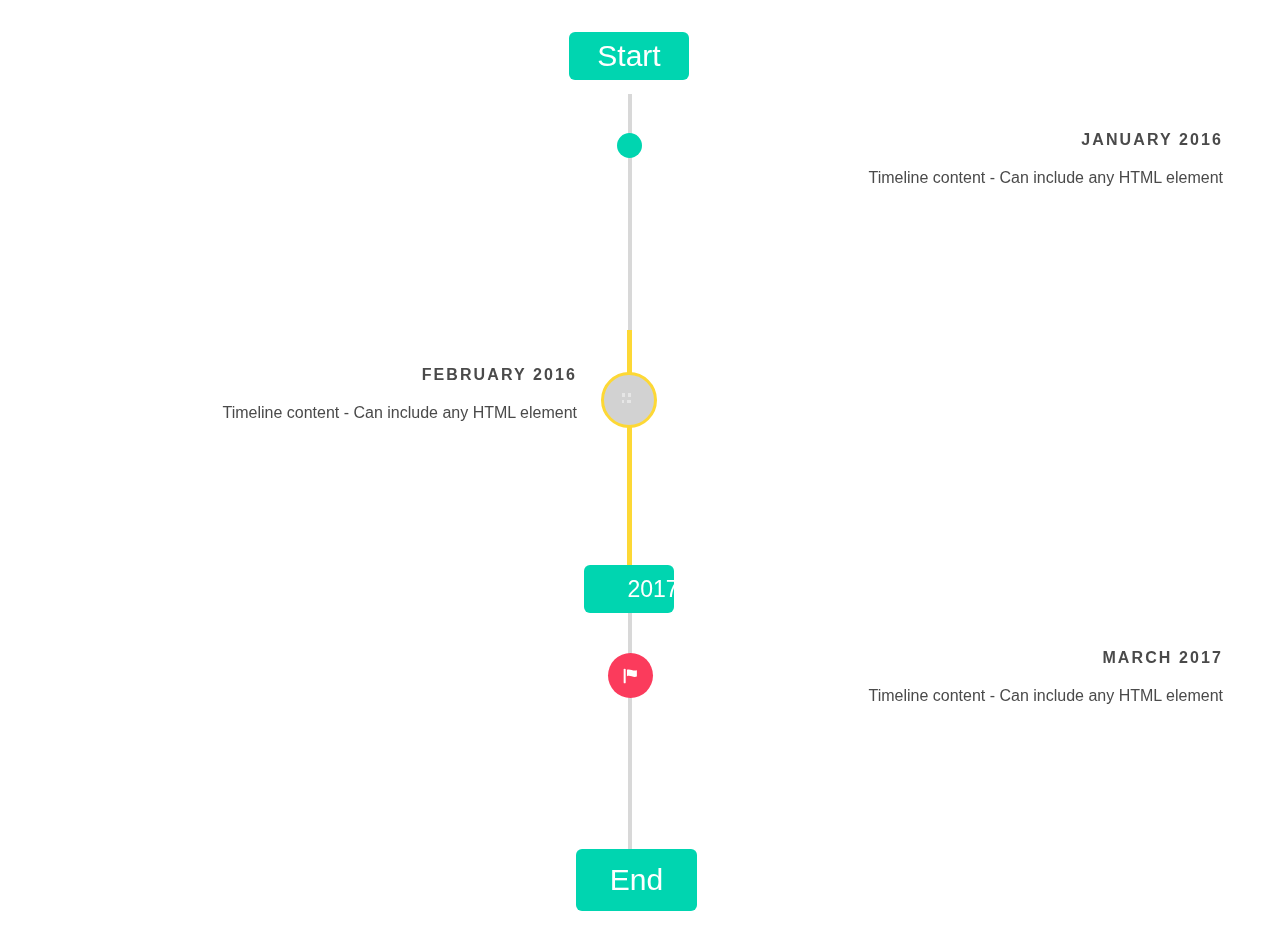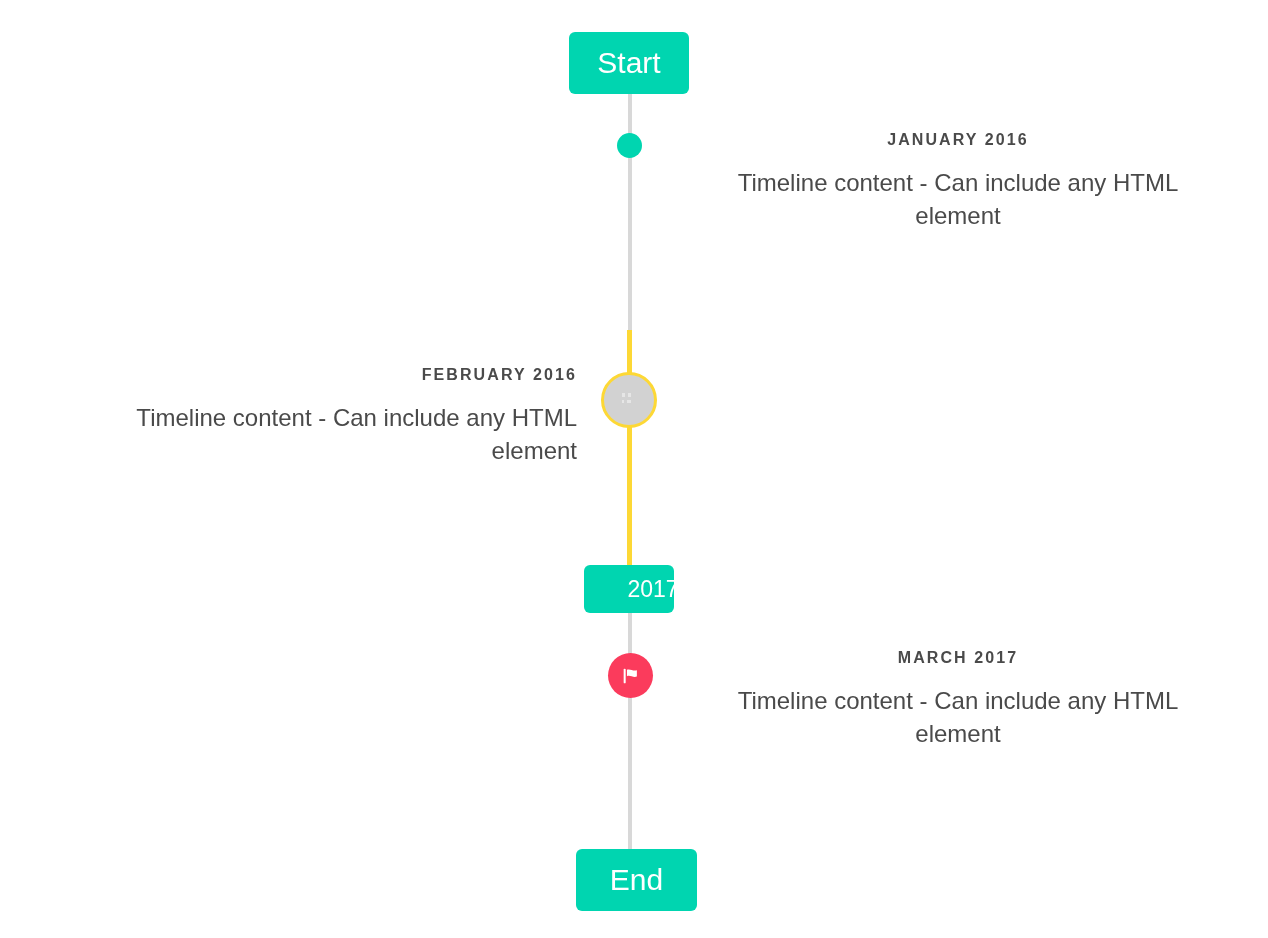--- a/index.html
+++ b/index.html
@@ -51,21 +51,21 @@
     border-radius: 6px;
     display: flex;
     align-items: center;
     justify-content: center;
     line-height: 1;
     white-space: nowrap;
     font-weight: 400;
   }
   .pill-start {
     left: 569px;  top: 32px;
-    width: 120px; height: 62px;
+    width: 120px; height: 48px;
     font-size: 30px;
   }
   .pill-year {
     left: 584px;  top: 565px;
     width: 90px;  height: 48px;
     font-size: 23px;
     padding-left: 48px;
   }
   .pill-end {
     left: 576px;  top: 849px;
@@ -105,38 +105,38 @@
   .flag-glyph {
     width: 22px;
     height: 22px;
     display: block;
   }
 
   
   .entry {
     position: absolute;
   }
-  .entry-right { left: 693px; width: 530px; text-align: center; }
+  .entry-right { left: 693px; width: 530px; text-align: right; }
   .entry-left  { left: 52px;  width: 525px; text-align: right; }
 
   .entry-jan   { top: 130px; }
   .entry-feb   { top: 365px; }
   .entry-mar   { top: 648px; }
 
   .entry-date {
     font-size: 16px;
     font-weight: bold;
     letter-spacing: 2.1px;
     color: #4a4a4a;
     text-transform: uppercase;
     margin: 0 0 18px 0;
     line-height: 1.2;
   }
   .entry-body {
-    font-size: 24px;
+    font-size: 16px;
     font-weight: 300;
     color: #4a4a4a;
     line-height: 1.35;
     margin: 0;
   }
 </style>
 </head>
 <body>
 
 <div class="timeline">

